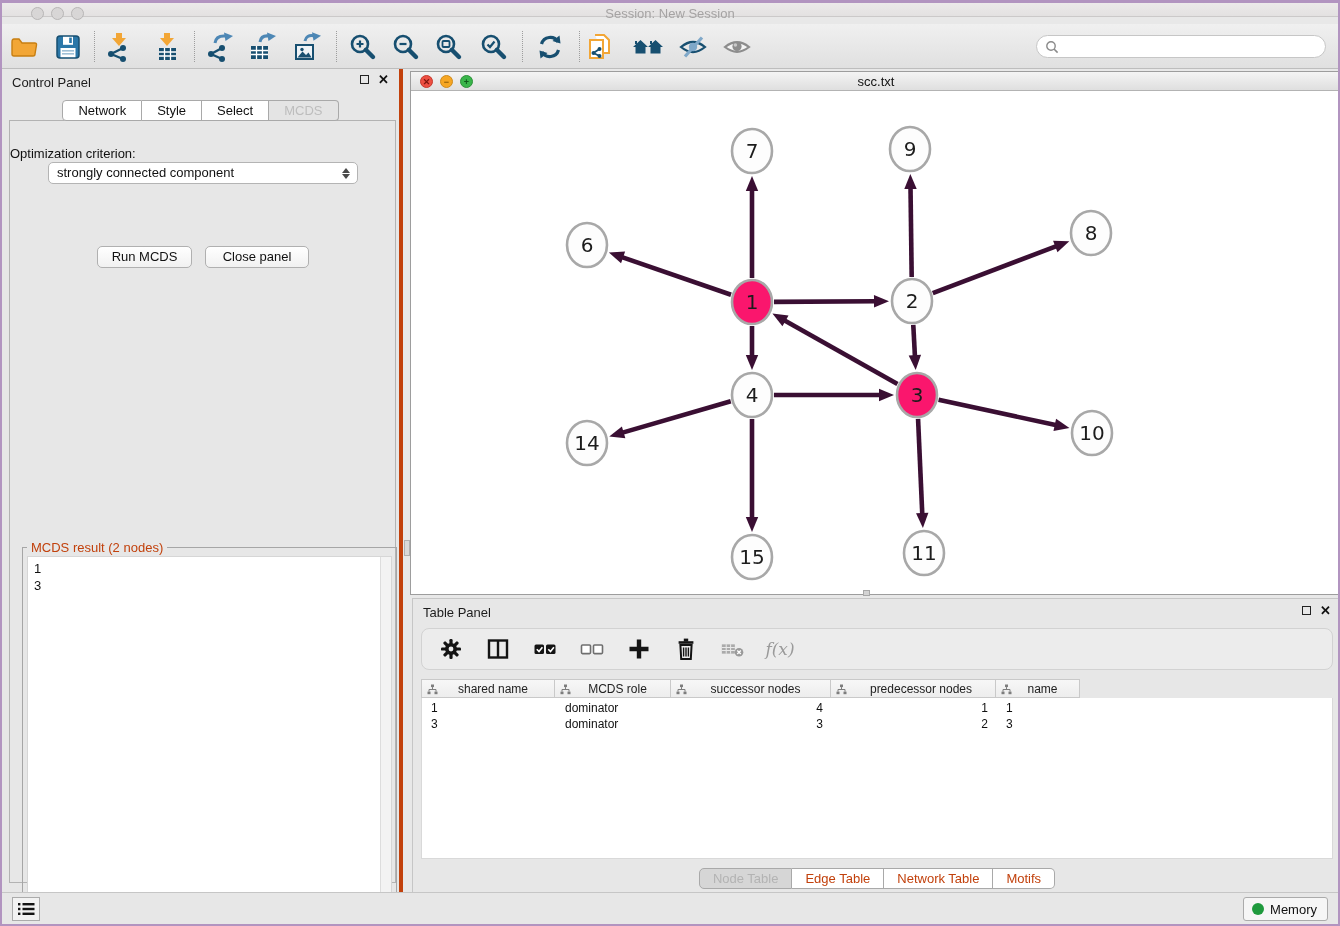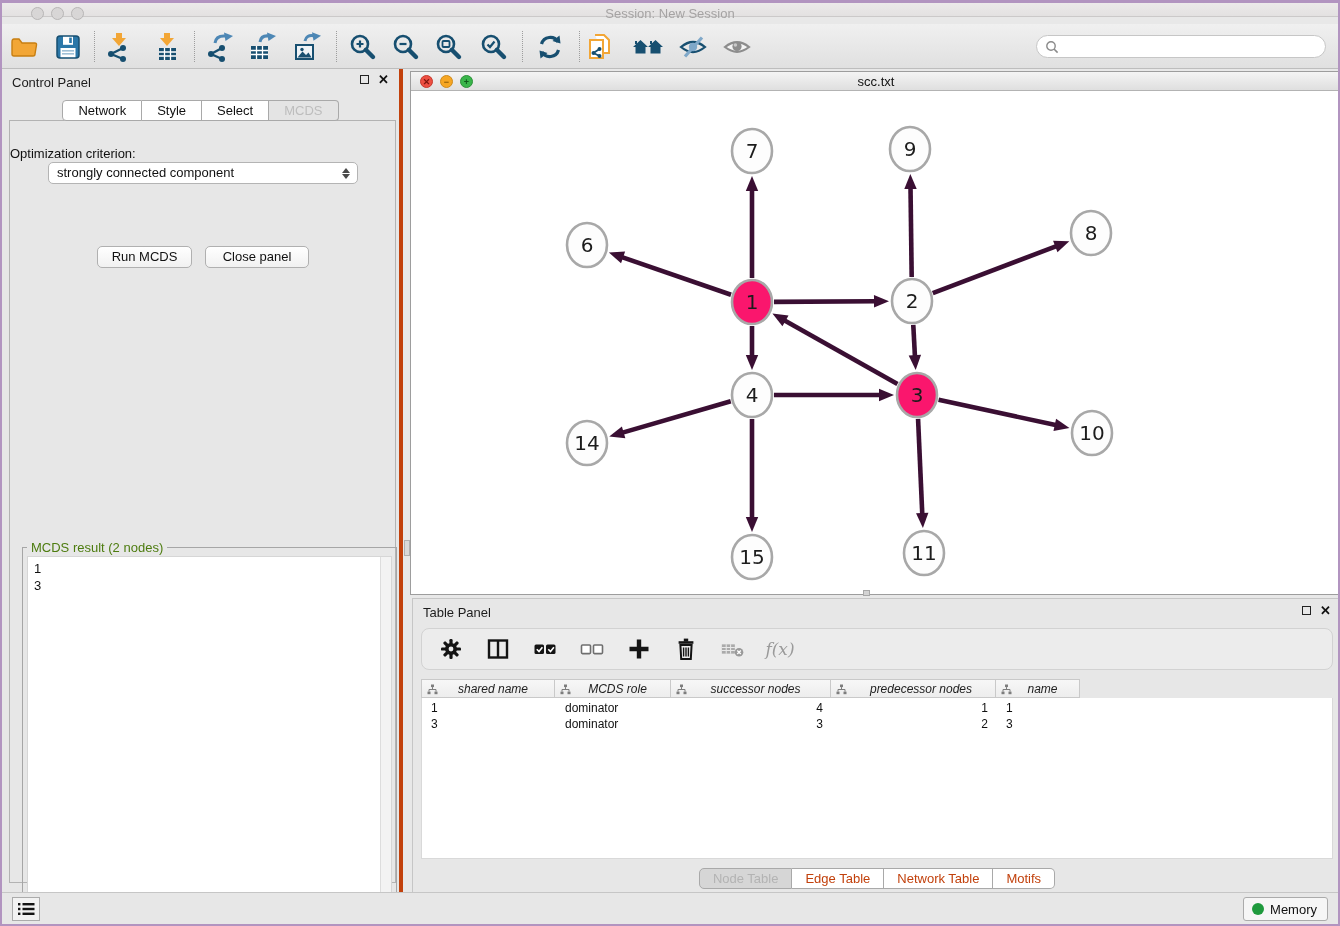--- a/index.html
+++ b/index.html
@@ -59,21 +59,21 @@
   .arr-up { width:0; height:0; border-left:4px solid transparent; border-right:4px solid transparent;
     border-bottom:5px solid #4a4a4a; }
   .arr-dn { width:0; height:0; border-left:4px solid transparent; border-right:4px solid transparent;
     border-top:5px solid #4a4a4a; }
   .mac-btn { position:absolute; height:22px; background:linear-gradient(#ffffff,#f1f1f1);
     border:1px solid #b0b0b0; border-radius:5px; font-size:13px; color:#111;
     text-align:center; line-height:20px; }
   .result-group { position:absolute; left:12px; top:426px; width:375px; height:386px;
     border:1px solid #a6a6a6; }
   .result-legend { position:absolute; left:4px; top:-8px; background:#e7e7e7;
-    padding:0 4px; font-size:13px; color:#4d7c0f; }
+    padding:0 4px; font-size:13px; color:#c2410c; }
   .result-box { position:absolute; left:4px; top:8px; right:4px; bottom:4px;
     background:#fff; border:1px solid #d6d6d6; font-size:13px; color:#111;
     line-height:17px; padding:3px 6px; white-space:pre; }
   .result-scroll { position:absolute; right:0; top:0; bottom:0; width:11px;
     background:#f3f3f3; border-left:1px solid #ddd; }
 
   
   .vsplit-handle { position:absolute; left:402px; top:471px; width:6px; height:16px;
     background:#d9d9d9; border:1px solid #b0b0b0; }
 
@@ -91,21 +91,21 @@
     background:#d3d3d3; border:1px solid #a8a8a8; }
 
   
   .table-panel { position:absolute; left:410px; top:529px; width:930px; height:299px;
     background:#e7e7e7; border:1px solid #c6c6c6; }
   .tp-toolbar { position:absolute; left:8px; top:29px; right:8px; height:42px;
     border:1px solid #d2d2d2; border-radius:8px; background:#ececec;
     display:flex; align-items:center; gap:21px; padding-left:16px; }
   .tp-icon { width:26px; height:26px; display:flex; align-items:center; justify-content:center; }
   .fx-label { font-size:17px; color:#9a9a9a; font-family:"DejaVu Serif",serif; font-style:italic; }
-  .tbl-header { position:absolute; left:8px; top:80px; height:27px; display:flex;font-style:italic; }
+  .tbl-header { position:absolute; left:8px; top:80px; height:27px; display:flex; }
   .th { height:19px; background:linear-gradient(#f7f7f7,#ededed);
     border:1px solid #c9c9c9; border-left:none; display:flex; align-items:center;
     justify-content:center; gap:5px; font-size:12px; color:#222; position:relative; }
   .th:first-child { border-left:1px solid #c9c9c9; }
   .th .sort-ic { position:absolute; left:5px; top:4px; }
   .tbl-body { position:absolute; left:8px; top:99px; right:8px; height:161px; background:#fff;
     border:1px solid #d9d9d9; border-top:none; }
   .tr { position:absolute; left:0; height:16px; display:flex; }
   .td { font-size:12px; color:#111; line-height:16px; padding:0 9px; overflow:hidden; }
   .bt-tabs { position:absolute; left:0; right:0; top:269px; display:flex; justify-content:center; }

